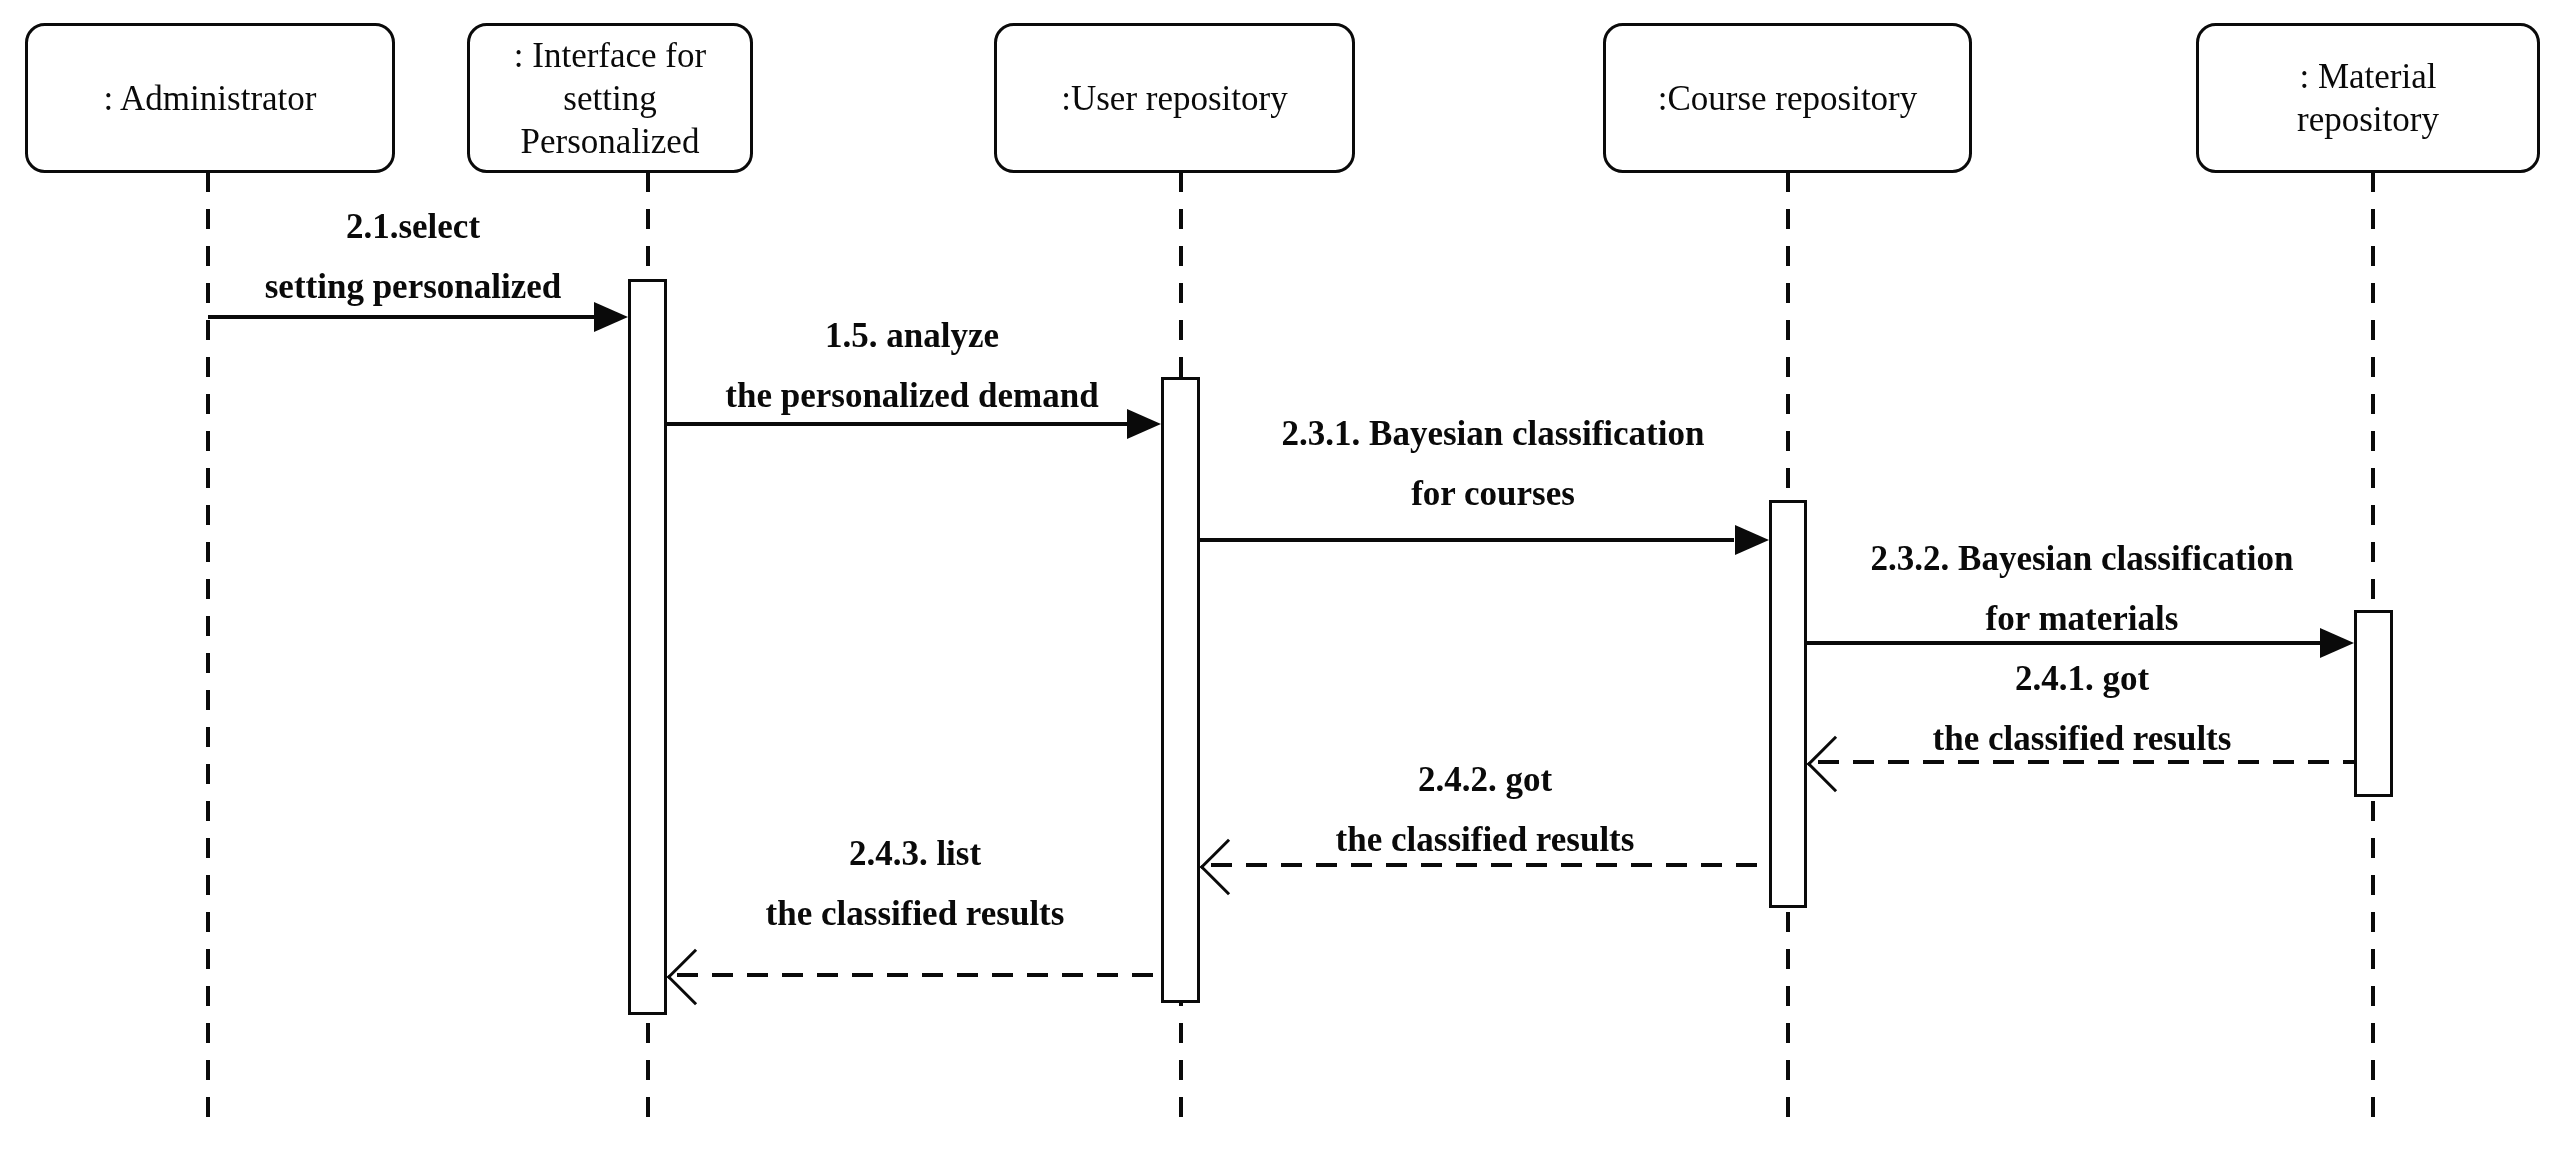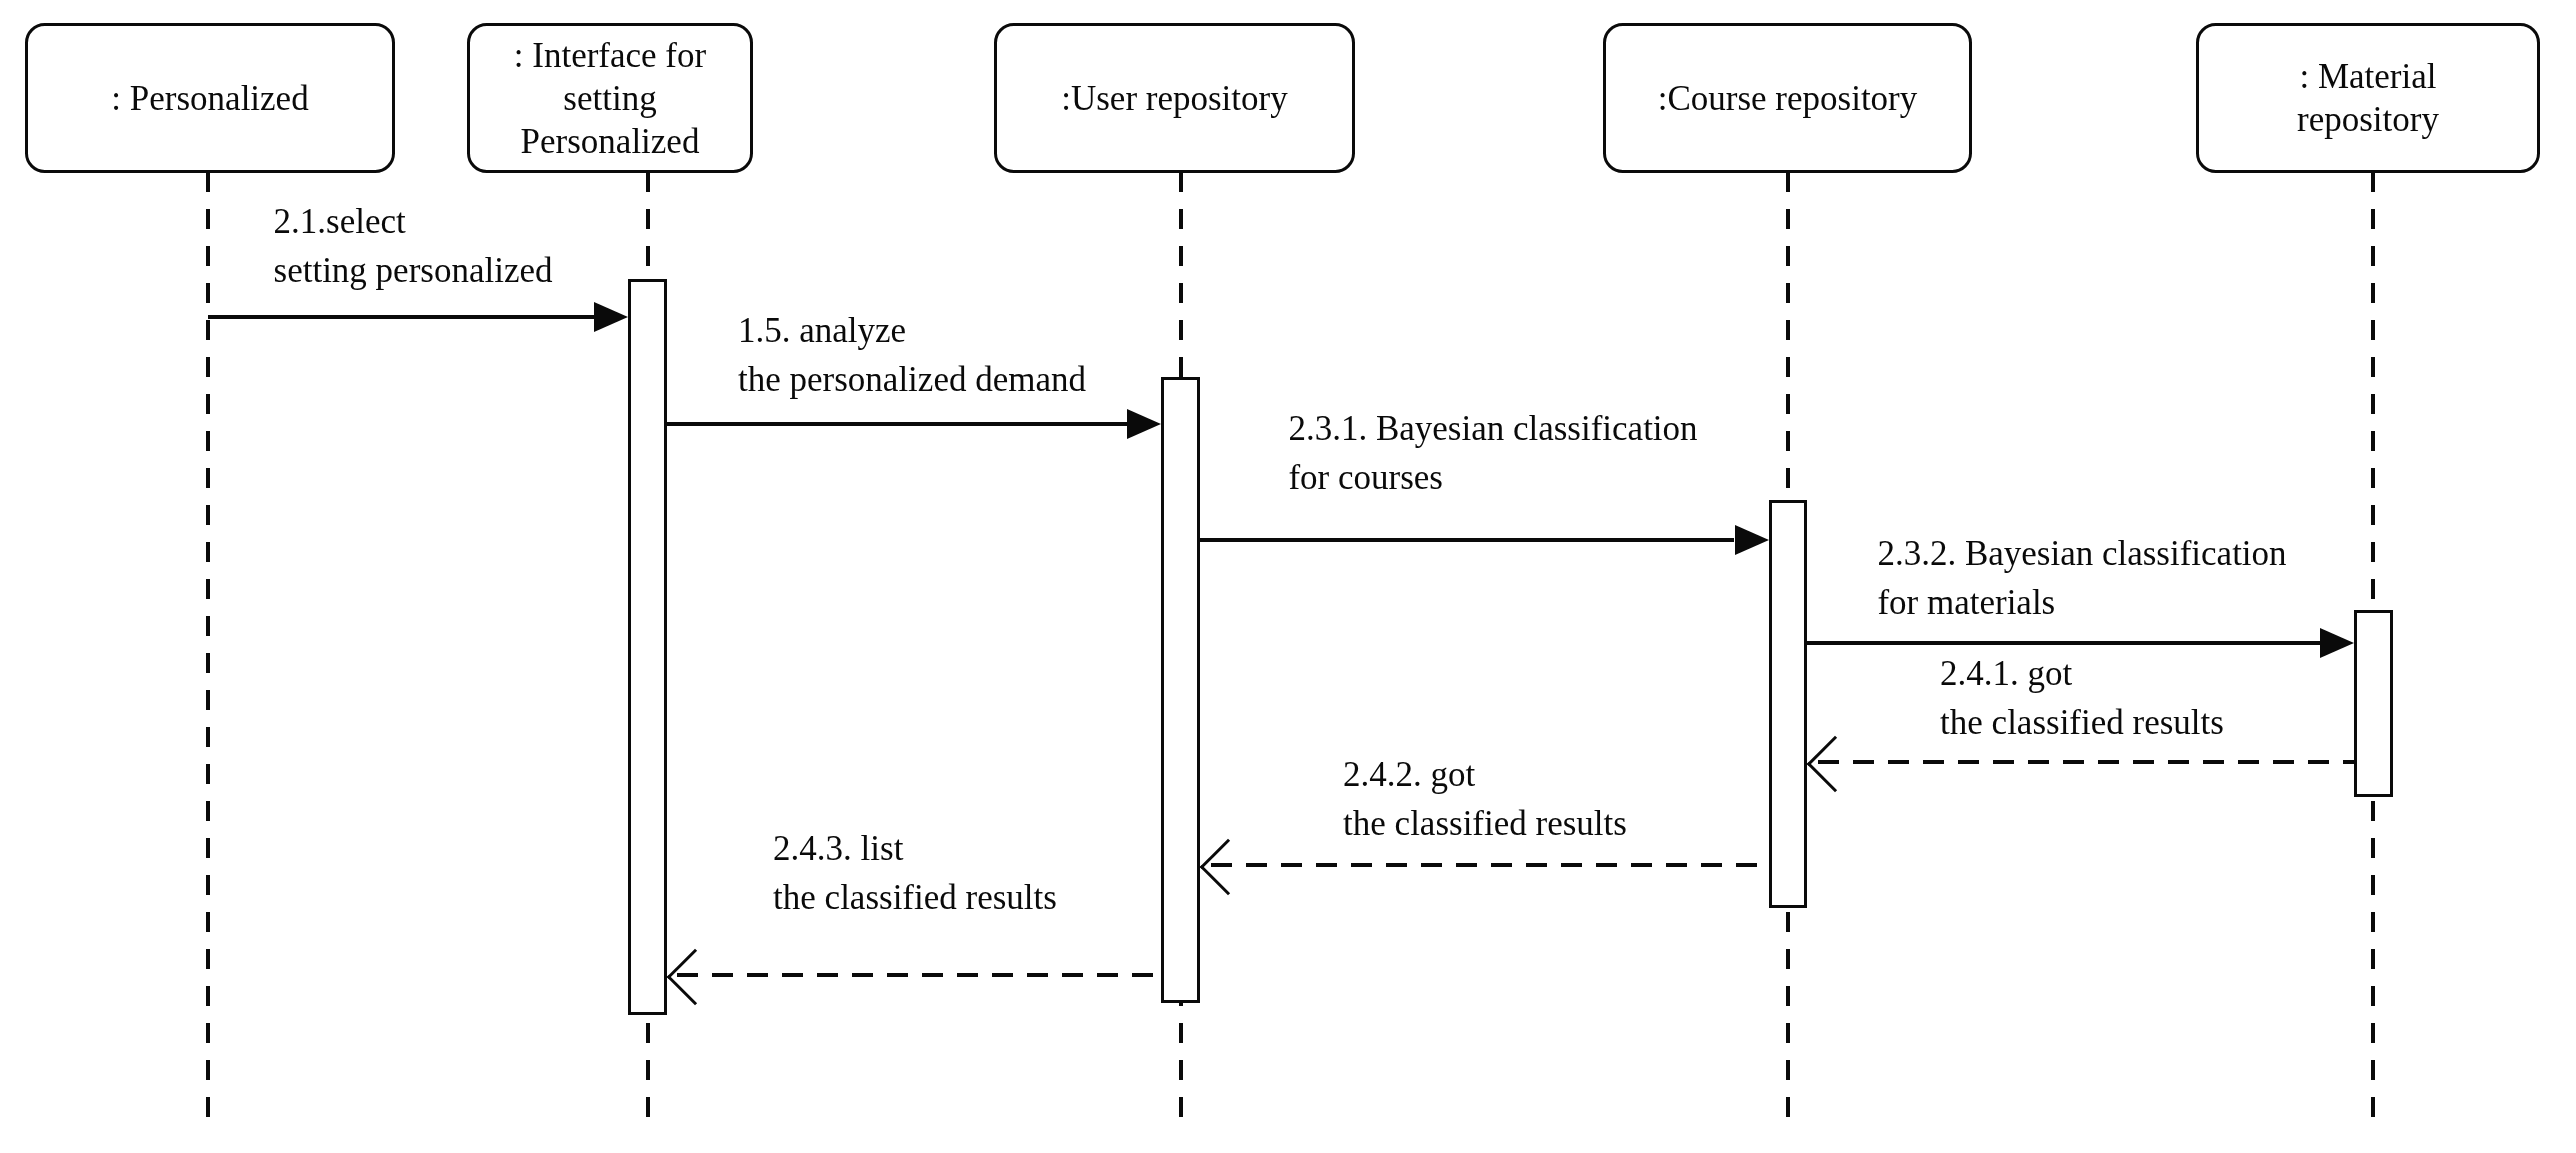--- a/index.html
+++ b/index.html
@@ -66,35 +66,36 @@
     position: absolute;
     width: 37px; height: 37px;
     border-left: 3.9px solid var(--line);
     border-bottom: 3.9px solid var(--line);
     transform: rotate(45deg);
     z-index: 5;
   }
   .msg-label {
     position: absolute;
     transform: translateX(-50%);
-    text-align: left;
+    text-align: center;
     font-size: 35px;
-    line-height: 49px;
+    line-height: 60px;
     white-space: pre-line;
     z-index: 6;
     background: transparent;
+    font-weight: bold;
   }
 </style>
 </head>
 <body>
 
 <div class="canvas">
 
   <div class="actor" style="left:25px; width:370px;">
-    <span>: Personalized</span>
+    <span>: Administrator</span>
   </div>
   <div class="actor" style="left:467px; width:286px;">
     <span>: Interface for
 setting
 Personalized</span>
   </div>
   <div class="actor" style="left:994px; width:361px;">
     <span>:User repository</span>
   </div>
   <div class="actor" style="left:1603px; width:369px;">

